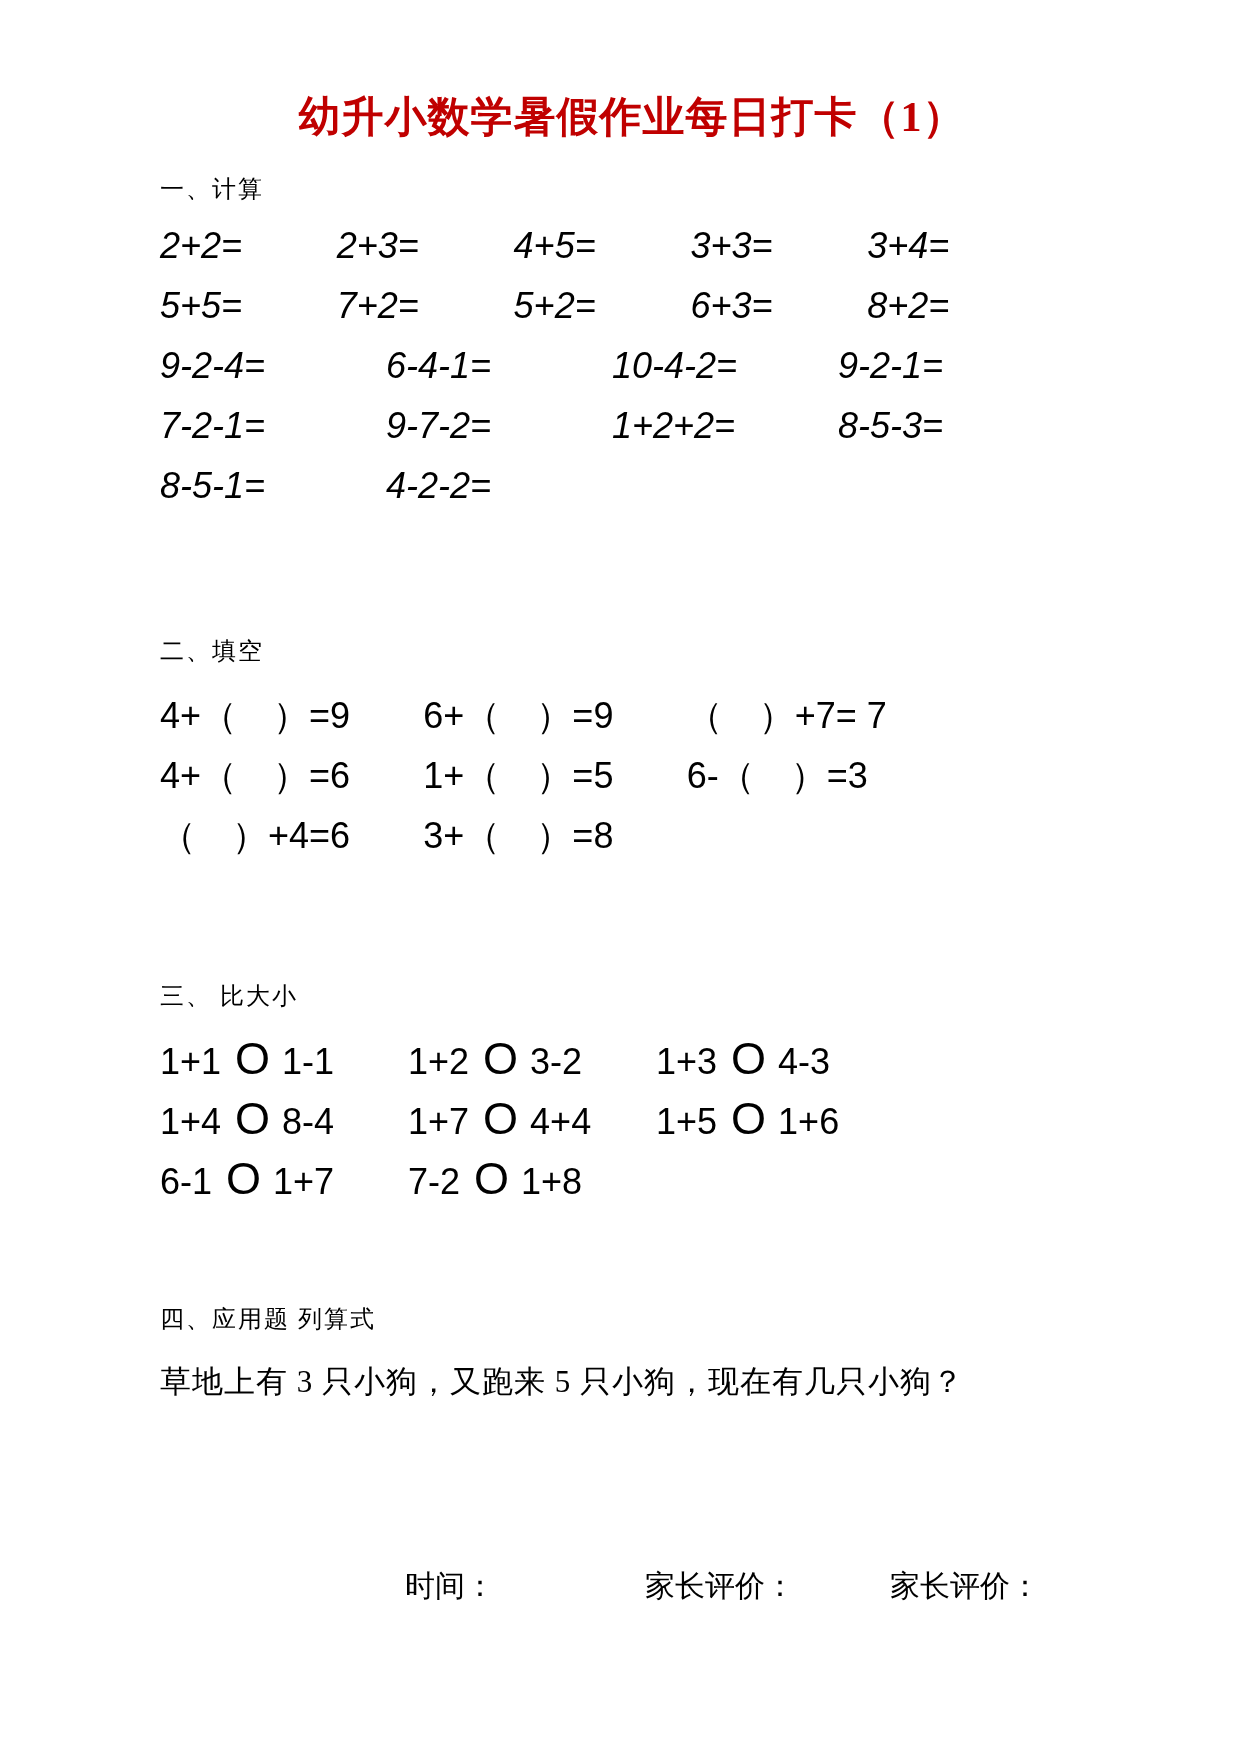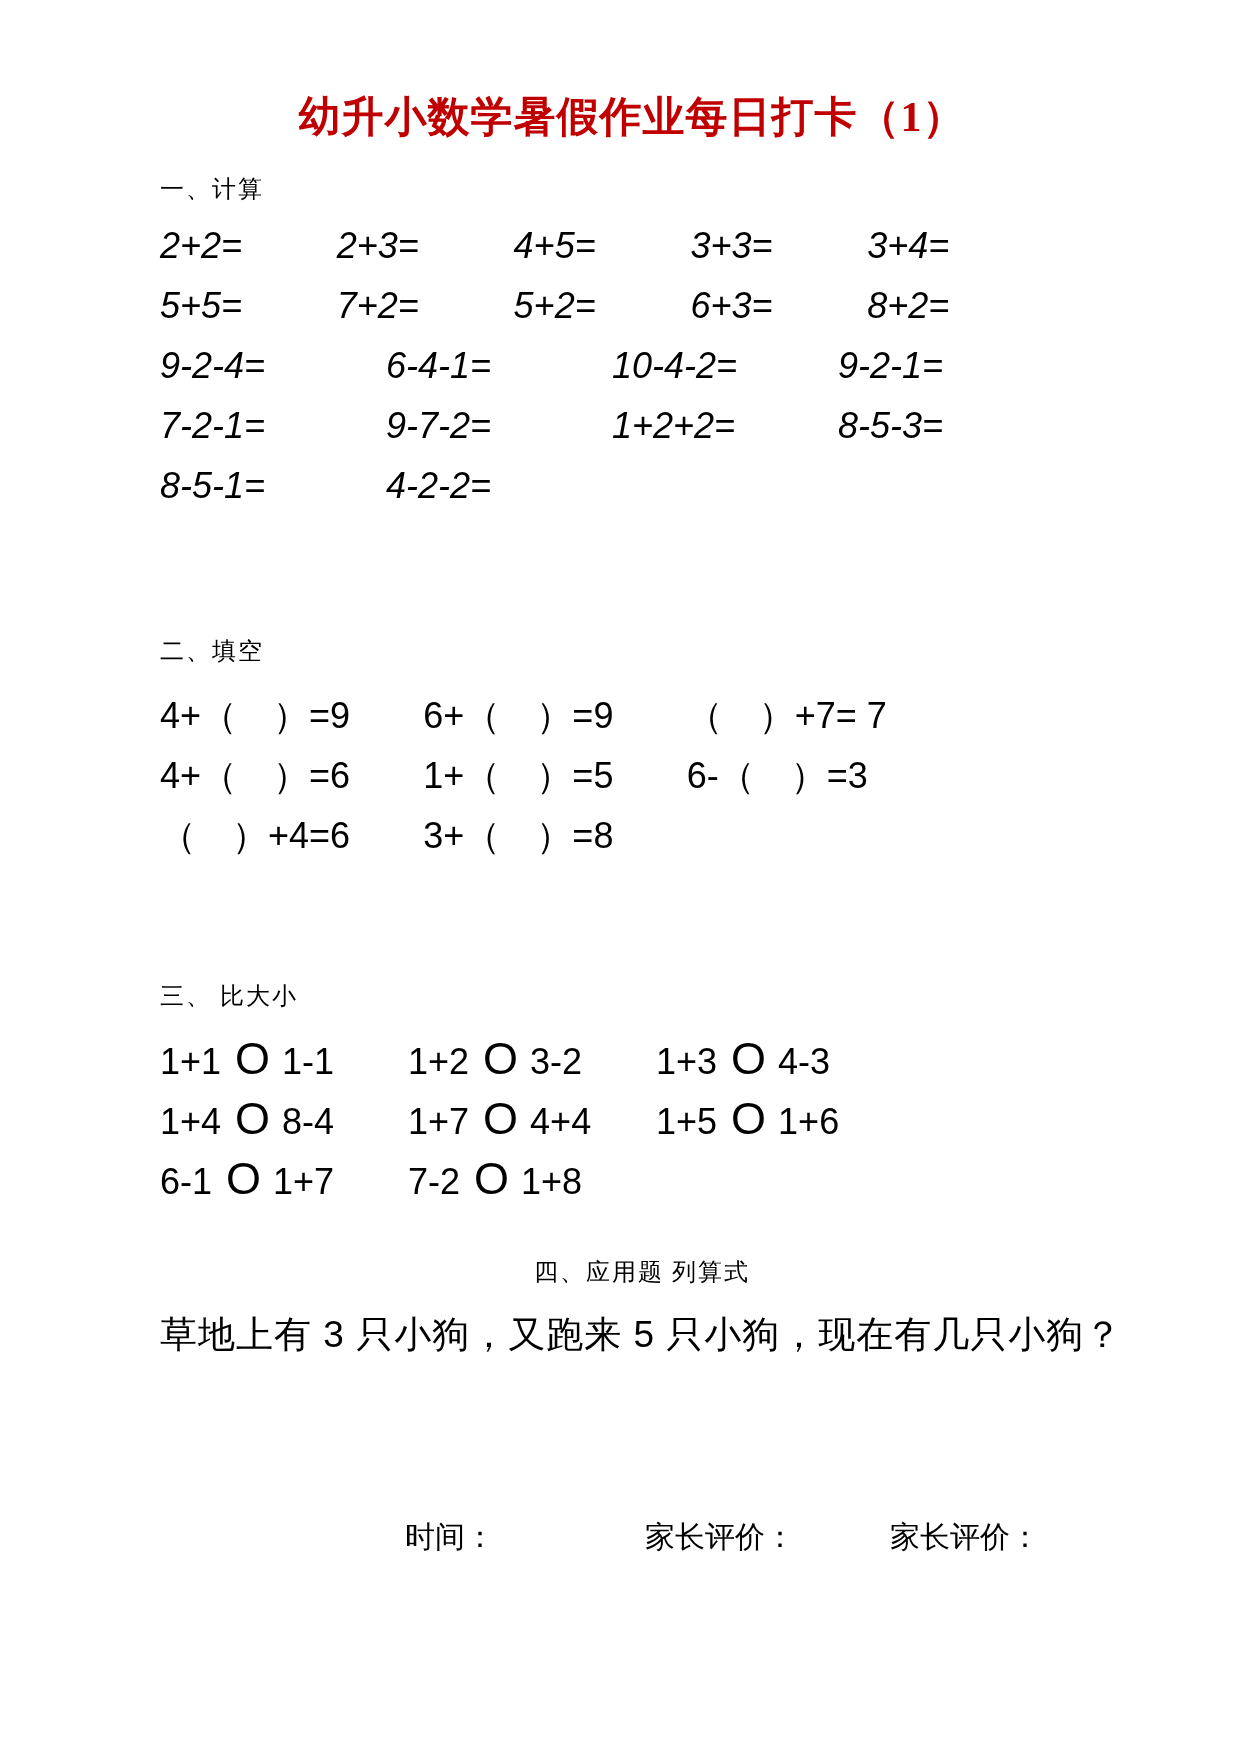--- a/index.html
+++ b/index.html
@@ -33,21 +33,21 @@
   .section-heading {
     font-family: "Liberation Serif", "DejaVu Serif", serif;
     font-size: 24px;
     line-height: 46px;
     font-weight: 400;
     letter-spacing: 2px;
   }
   .h-calc    { margin-top: 24px; }
   .h-fill    { margin-top: 112px; }
   .h-compare { margin-top: 107px; }
-  .h-word    { margin-top: 40px; text-align: center; }
+  .h-word    { margin-top: 87px; }
 
   .rows { margin-top: 6px; }
   .rows-calc    { width: 884px; margin-top: 4px; font-style: italic; }
   .rows-fill    { width: 790px; margin-top: 12px; }
   .rows-compare { width: 744px; margin-top: 10px; }
 
   .row {
     display: grid;
     height: 60px;
     align-items: center;
@@ -62,31 +62,31 @@
     line-height: 60px;
     white-space: nowrap;
   }
   .circle {
     font-family: "Liberation Sans", "DejaVu Sans", sans-serif;
     font-size: 45px;
     margin: 0 12px 0 14px;
   }
   .problem-text {
     margin-top: 14px;
-    font-family: Liberation Sans, sans-serif;
-    font-size: 37px;
+    font-family: Liberation Serif, serif;
+    font-size: 31px;
     line-height: 52px;
     letter-spacing: 1px;
     white-space: nowrap;
   }
   .footer {
     display: flex;
     margin-top: 158px;
     padding-left: 245px;
-    font-family: Liberation Mono, monospace;
+    font-family: Liberation Serif, serif;
     font-size: 30px;
     line-height: 40px;
   }
   .footer .time-label        { margin-right: 150px; }
   .footer .parent-sign-label { margin-right: 95px; }
 </style>
 </head>
 <body>
 
 <div class="page">

